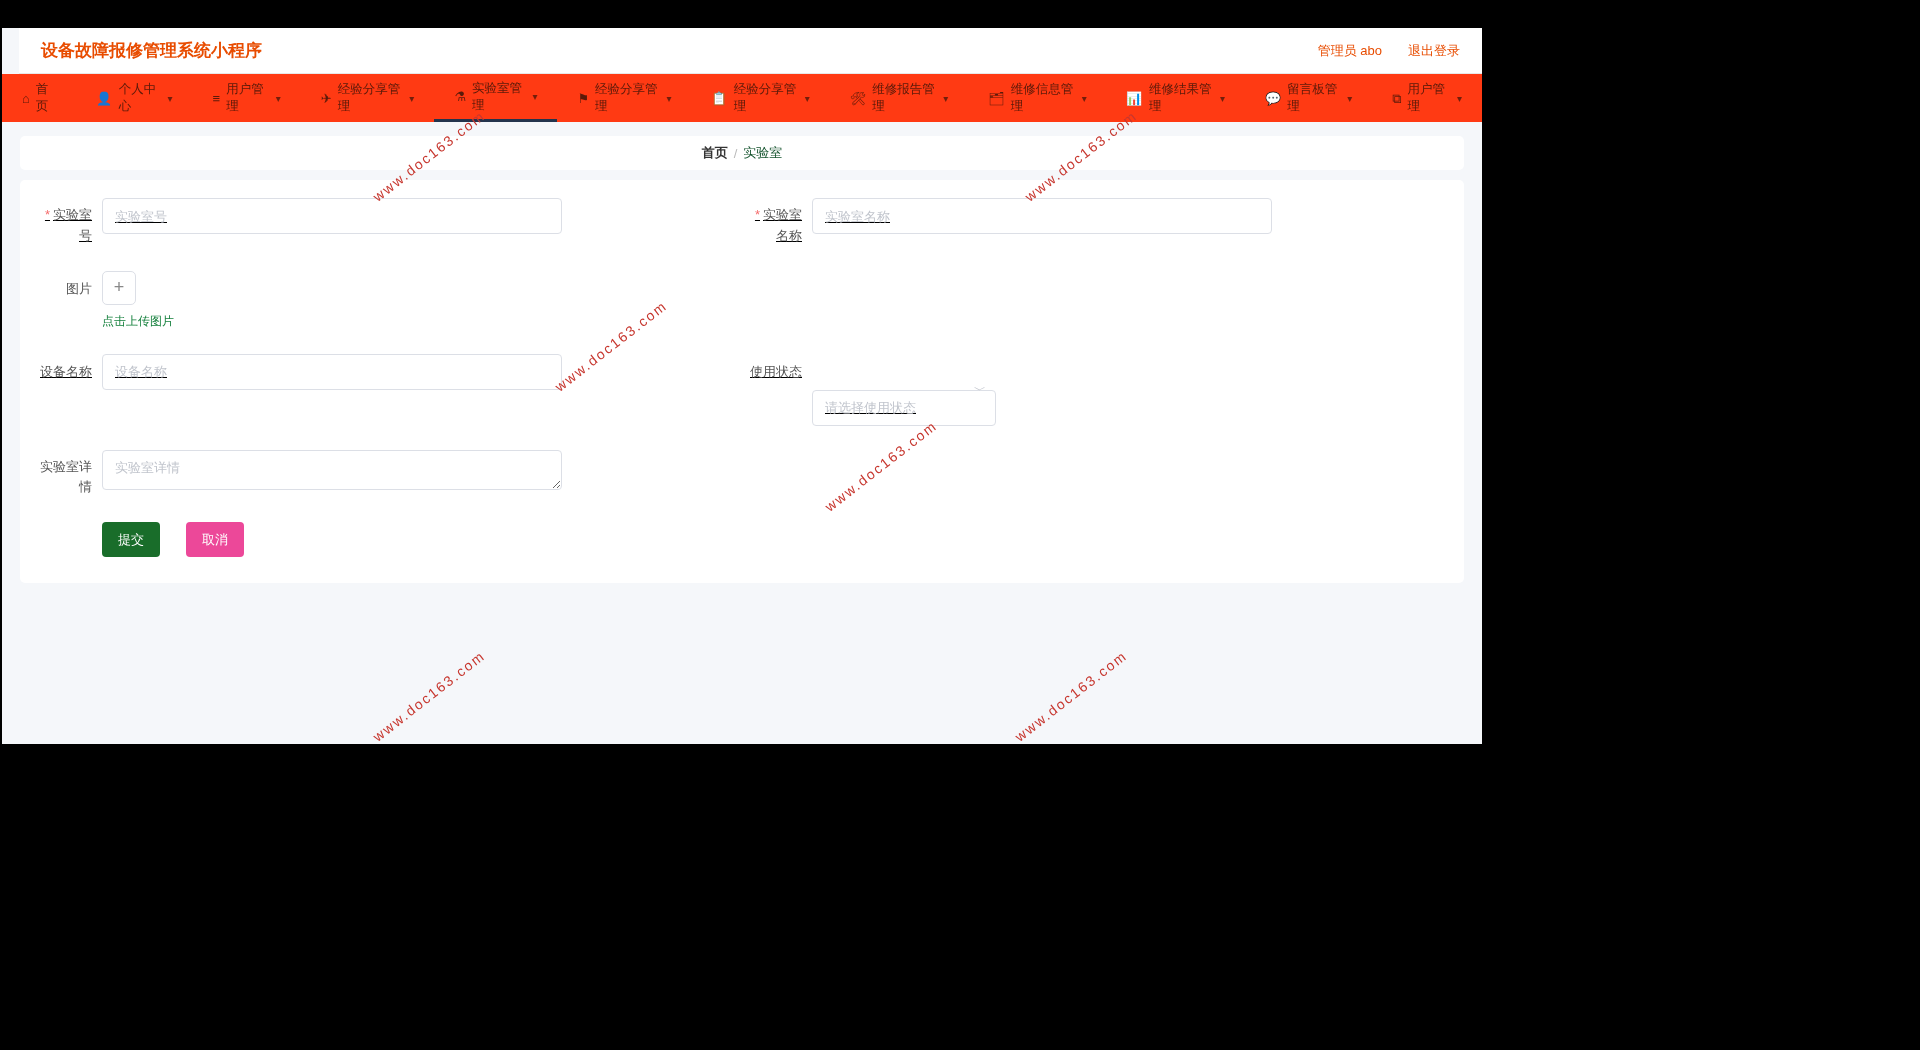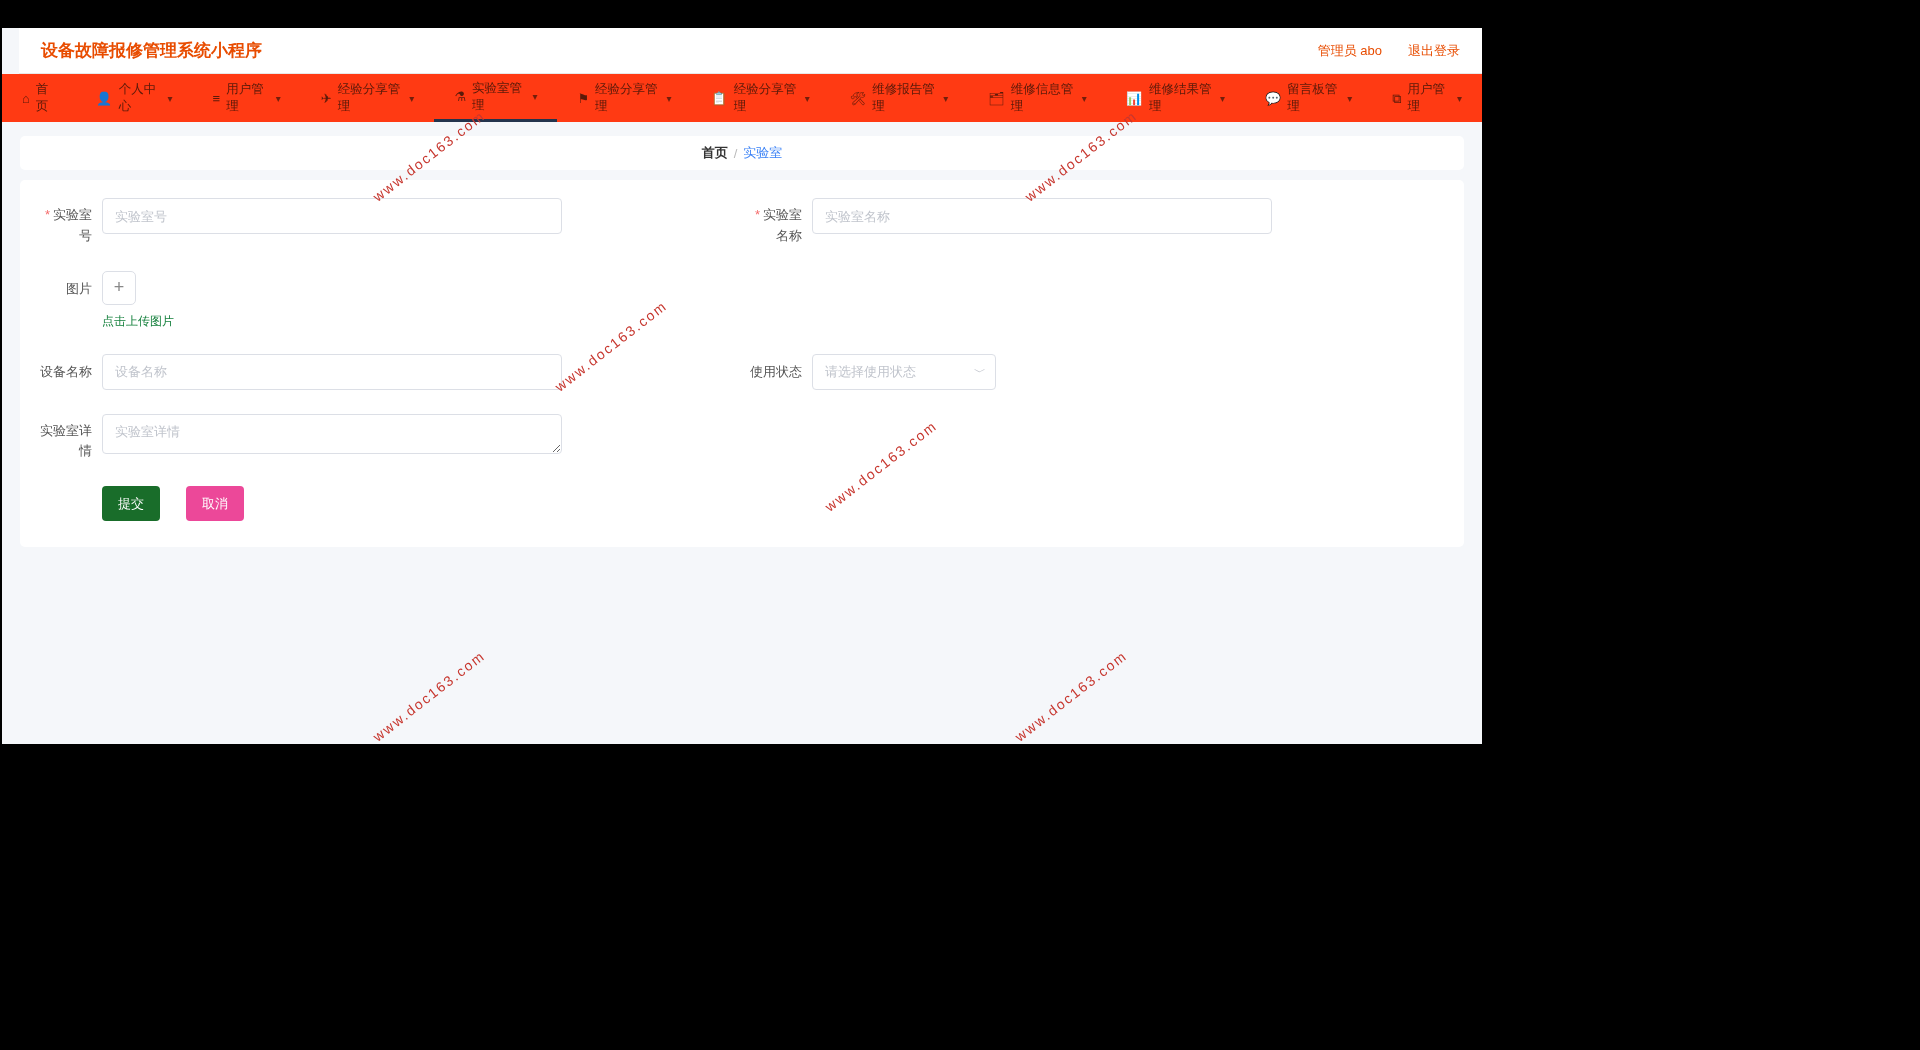--- a/index.html
+++ b/index.html
@@ -80,31 +80,32 @@
       background: #fff;
       border-radius: 5px;
       height: 34px;
       display: flex;
       align-items: center;
       justify-content: center;
       font-size: 13px;
     }
     .crumb-home { color: #333; font-weight: 600; }
     .crumb-sep { margin: 0 6px; color: #bbb; }
-    .crumb-cur { color: #3b82f6; }
+    .crumb-cur { color: #14532d; }
     
     .form-card {
       margin: 10px 18px 0 18px;
       background: #fff;
       border-radius: 5px;
       padding: 18px 12px 26px 12px;
     }
     .row {
       display: flex;
       align-items: flex-start;
+      text-decoration: underline;
     }
     .field {
       display: flex;
       align-items: flex-start;
       margin-bottom: 24px;
     }
     .field-half { width: 50%; }
     .label {
       width: 70px;
       min-width: 70px;
@@ -144,20 +145,21 @@
     .select-wrap {
       position: relative;
       width: 184px;
     }
     .select {
       width: 100%;
       cursor: pointer;
       color: #c0c4cc;
       display: flex;
       align-items: center;
+      margin-top: 36px;
     }
     .select-arrow {
       position: absolute;
       right: 10px;
       top: 50%;
       transform: translateY(-50%);
       color: #c0c4cc;
       font-size: 12px;
       pointer-events: none;
     }

